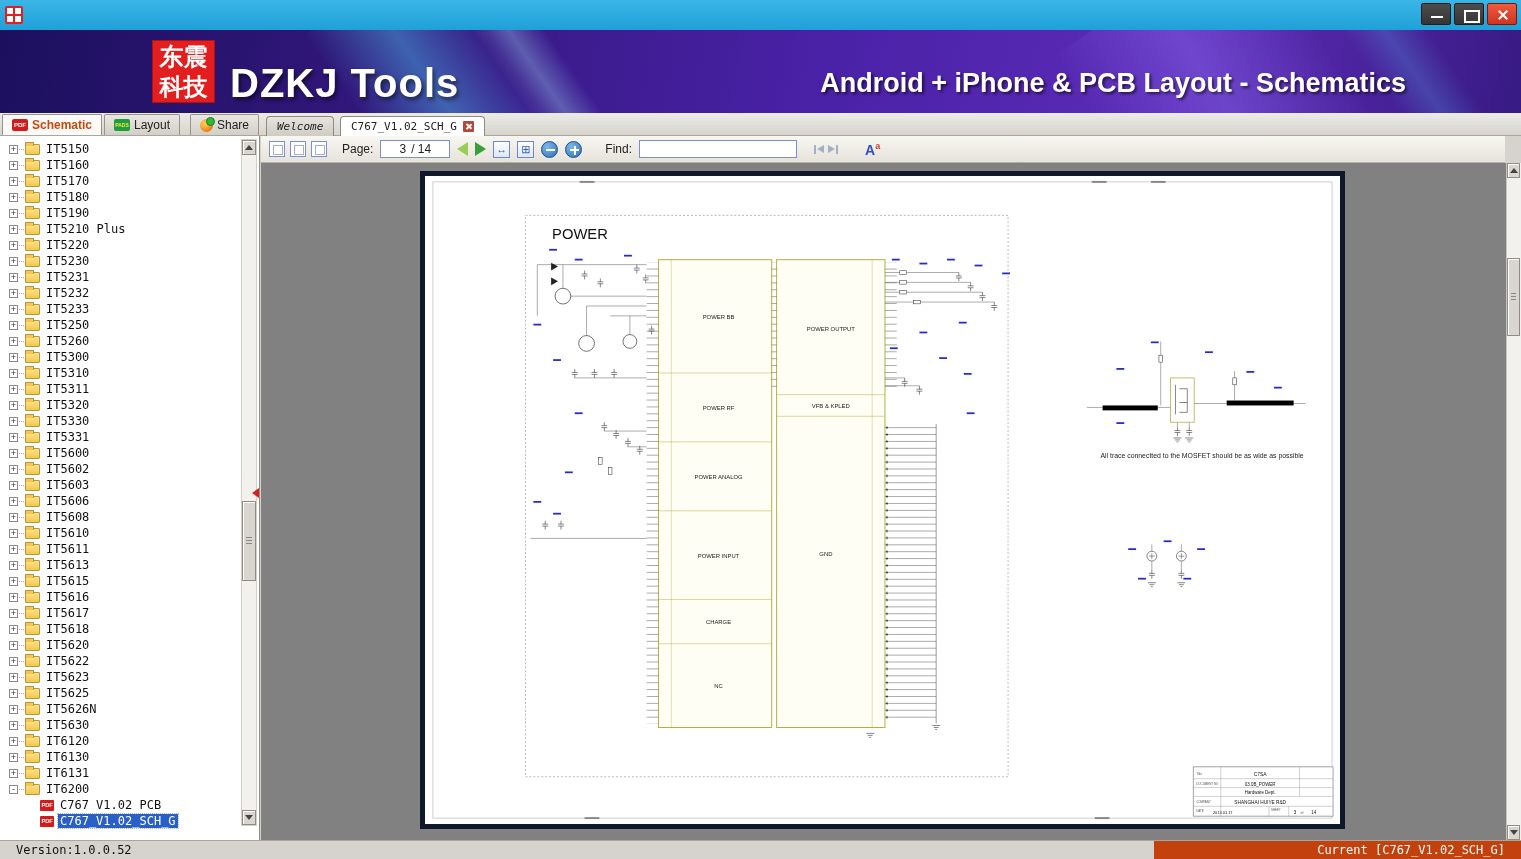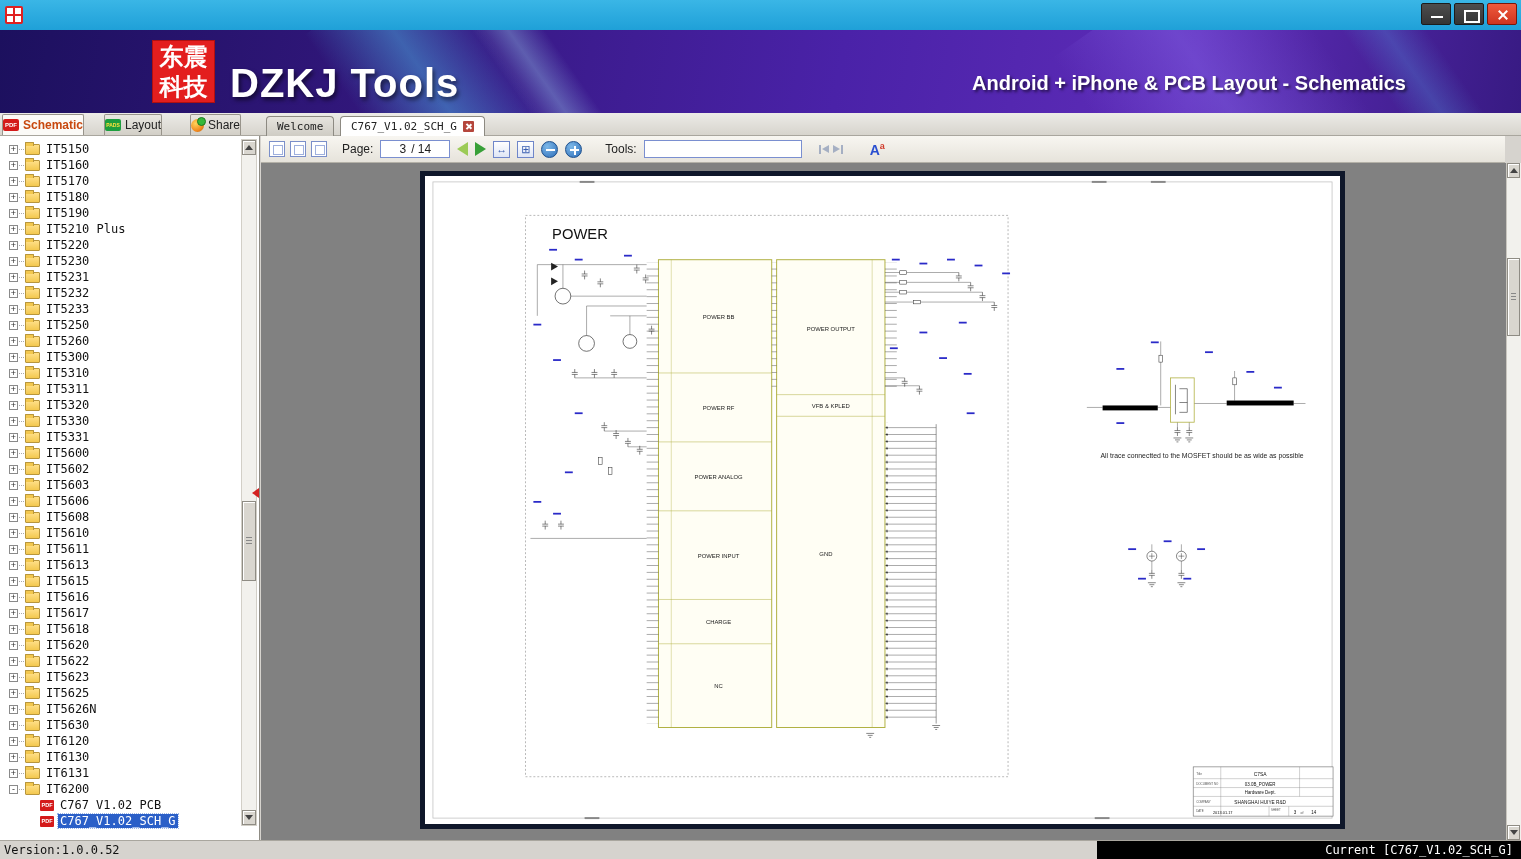--- a/index.html
+++ b/index.html
@@ -36,43 +36,43 @@
   .streak.s2 { left:520px; width:60px;  background:linear-gradient(90deg,transparent,rgba(170,235,255,.32),transparent); }
   .streak.s3 { right:190px; width:230px; background:linear-gradient(90deg,transparent,rgba(150,130,255,.30),transparent); }
   .streak.s4 { right:60px; width:70px; background:linear-gradient(90deg,transparent,rgba(90,200,255,.22),transparent); }
   .logo { position:absolute; left:152px; top:10px; width:63px; height:63px; background:#e31e1e;
     color:#fff; font-weight:bold; font-size:24px; line-height:30px; text-align:center; padding-top:2px;
     box-shadow:0 0 0 1px #b01010 inset; }
   .app-name { position:absolute; left:230px; top:50%; transform:translateY(-50%);
     font-size:40px; font-weight:bold; color:#fff; letter-spacing:1px;
     text-shadow:2px 3px 4px rgba(0,0,0,.55); }
   .tagline { position:absolute; right:115px; top:50%; transform:translateY(-50%);
-    font-size:20px; font-weight:600; color:#fff; text-shadow:2px 2px 3px rgba(0,0,0,.6); }
+    font-size:27px; font-weight:600; color:#fff; text-shadow:2px 2px 3px rgba(0,0,0,.6); }
 
   
   .tabbar { position:absolute; top:113px; left:0; right:0; height:23px;
     background:linear-gradient(#ecebe7,#d7d4cd); border-bottom:1px solid #a9a69e; }
   .tool-tab { position:absolute; top:1px; height:21px; display:flex; align-items:center; gap:4px;
-    padding:0 0; font-size:12px; border:1px solid #98948b; border-bottom:none;
+    padding:0 9px; font-size:12px; border:1px solid #98948b; border-bottom:none;
     border-radius:2px 2px 0 0; background:linear-gradient(#e9e7e1,#d2cfc7); color:#222; cursor:pointer; }
   .tool-tab.t1 { left:2px; }  .tool-tab.t2 { left:104px; } .tool-tab.t3 { left:190px; }
   .tool-tab.active { background:#fbfaf7; color:#c8480e; font-weight:bold; }
   .ico-pdf { width:16px; height:12px; background:#d41a1a; color:#fff; font-size:6px; font-weight:bold;
     display:flex; align-items:center; justify-content:center; border-radius:2px; }
   .ico-pads { width:16px; height:12px; background:#1d9e3e; color:#ffe23c; font-size:5px; font-weight:bold;
     display:flex; align-items:center; justify-content:center; border-radius:2px; }
   .ico-share { width:13px; height:13px; border-radius:50%; position:relative;
     background:radial-gradient(circle at 35% 35%, #ffd35c, #f28a1e 60%, #b85f10); }
   .ico-share::after { content:""; position:absolute; right:-2px; top:-2px; width:7px; height:7px;
     border-radius:50%; background:#35b83a; border:1px solid #1d7a22; }
   .doc-tab { position:absolute; top:3px; height:20px; display:flex; align-items:center; gap:6px;
     padding:0 10px; font-size:11px; font-family:"DejaVu Sans Mono", monospace;
     border:1px solid #8d8a82; border-bottom:none; background:linear-gradient(#e6e4de,#cfccc4);
     color:#222; border-radius:4px 4px 0 0; cursor:pointer; }
-  .doc-tab.welcome { left:266px; }
+  .doc-tab.welcome { left:266px;font-style:italic; }
   .doc-tab.active { left:340px; background:#fff; }
   .tab-close { width:11px; height:11px; background:#b5463c; border-radius:1px; position:relative; cursor:pointer; }
   .tab-close::before, .tab-close::after { content:""; position:absolute; left:5px; top:2px; width:1.5px; height:7px; background:#fff; }
   .tab-close::before { transform:rotate(45deg); } .tab-close::after { transform:rotate(-45deg); }
 
   
   .sidebar { position:absolute; top:136px; left:0; width:260px; bottom:19px;
     background:#fff; border-right:1px solid #8f8c84; overflow:hidden; }
   .tree { position:absolute; top:5px; left:0; right:20px; bottom:0;
     font-family:"DejaVu Sans Mono", monospace; font-size:12px; color:#111; overflow:hidden; }
@@ -142,23 +142,23 @@
   .page svg { display:block; width:100%; height:100%; }
 
   .vscroll { position:absolute; right:0; top:27px; bottom:0; width:15px;
     background:#f2f1ed; border-left:1px solid #c9c6bf; }
   .vscroll .sb-btn { width:13px; }
   .vscroll .sb-thumb { width:13px; top:95px; height:78px; }
 
   
   .statusbar { position:absolute; left:0; right:0; bottom:0; height:19px; background:#d6d3ce;
     border-top:1px solid #a9a69e; font-family:"DejaVu Sans Mono", monospace; font-size:12px; }
-  .status-version { position:absolute; left:4px; top:2px; color:#111; }
-  .status-current { position:absolute; right:0; top:0; bottom:0; width:424px; background:#000000;
-    color:#fff; display:flex; align-items:center; justify-content:flex-end; padding-right:8px; }
+  .status-version { position:absolute; left:16px; top:2px; color:#111; }
+  .status-current { position:absolute; right:0; top:0; bottom:0; width:367px; background:#c2410c;
+    color:#fff; display:flex; align-items:center; justify-content:flex-end; padding-right:16px; }
 </style>
 </head>
 <body>
 
 <div class="window">
 
   <div class="titlebar">
     <div class="app-icon"></div>
     <div class="titlebar-title">DZKJ Schematics</div>
     <div class="win-buttons">
@@ -485,21 +485,21 @@
       <div class="page-input">
         <span>3</span>
         <span>/ 14</span>
       </div>
       <span class="nav-arrow nav-left"></span>
       <span class="nav-arrow nav-right"></span>
       <span class="fit-btn">↔</span>
       <span class="fit-btn">⊞</span>
       <span class="zoom-btn zoom-out"></span>
       <span class="zoom-btn zoom-in"></span>
-      <span class="find-label">Tools:</span>
+      <span class="find-label">Find:</span>
       <input class="find-input" value="" style="">
       <div class="find-nav">
         <span class="fn-btn">
             <span class="fn-bar"></span>
             <span class="tri-l"></span>
           </span>
         <span class="fn-btn">
             <span class="tri-r"></span>
             <span class="fn-bar"></span>
           </span>

